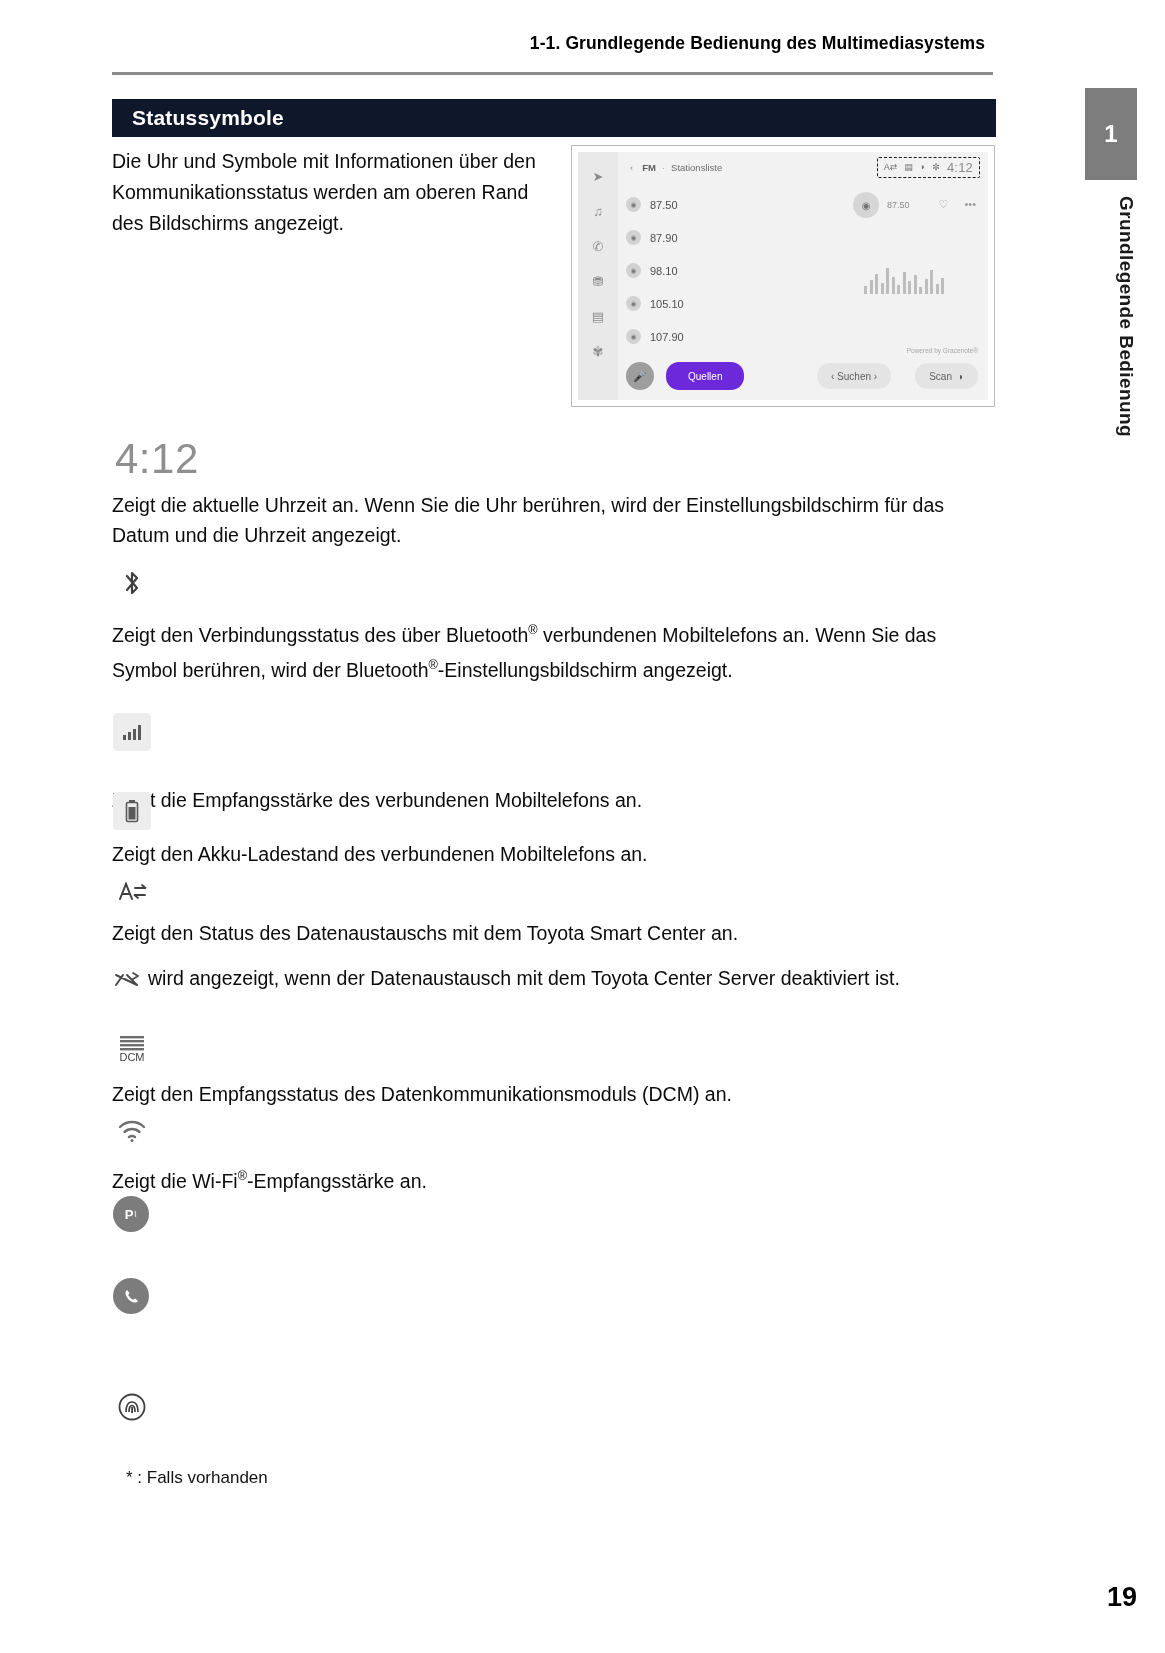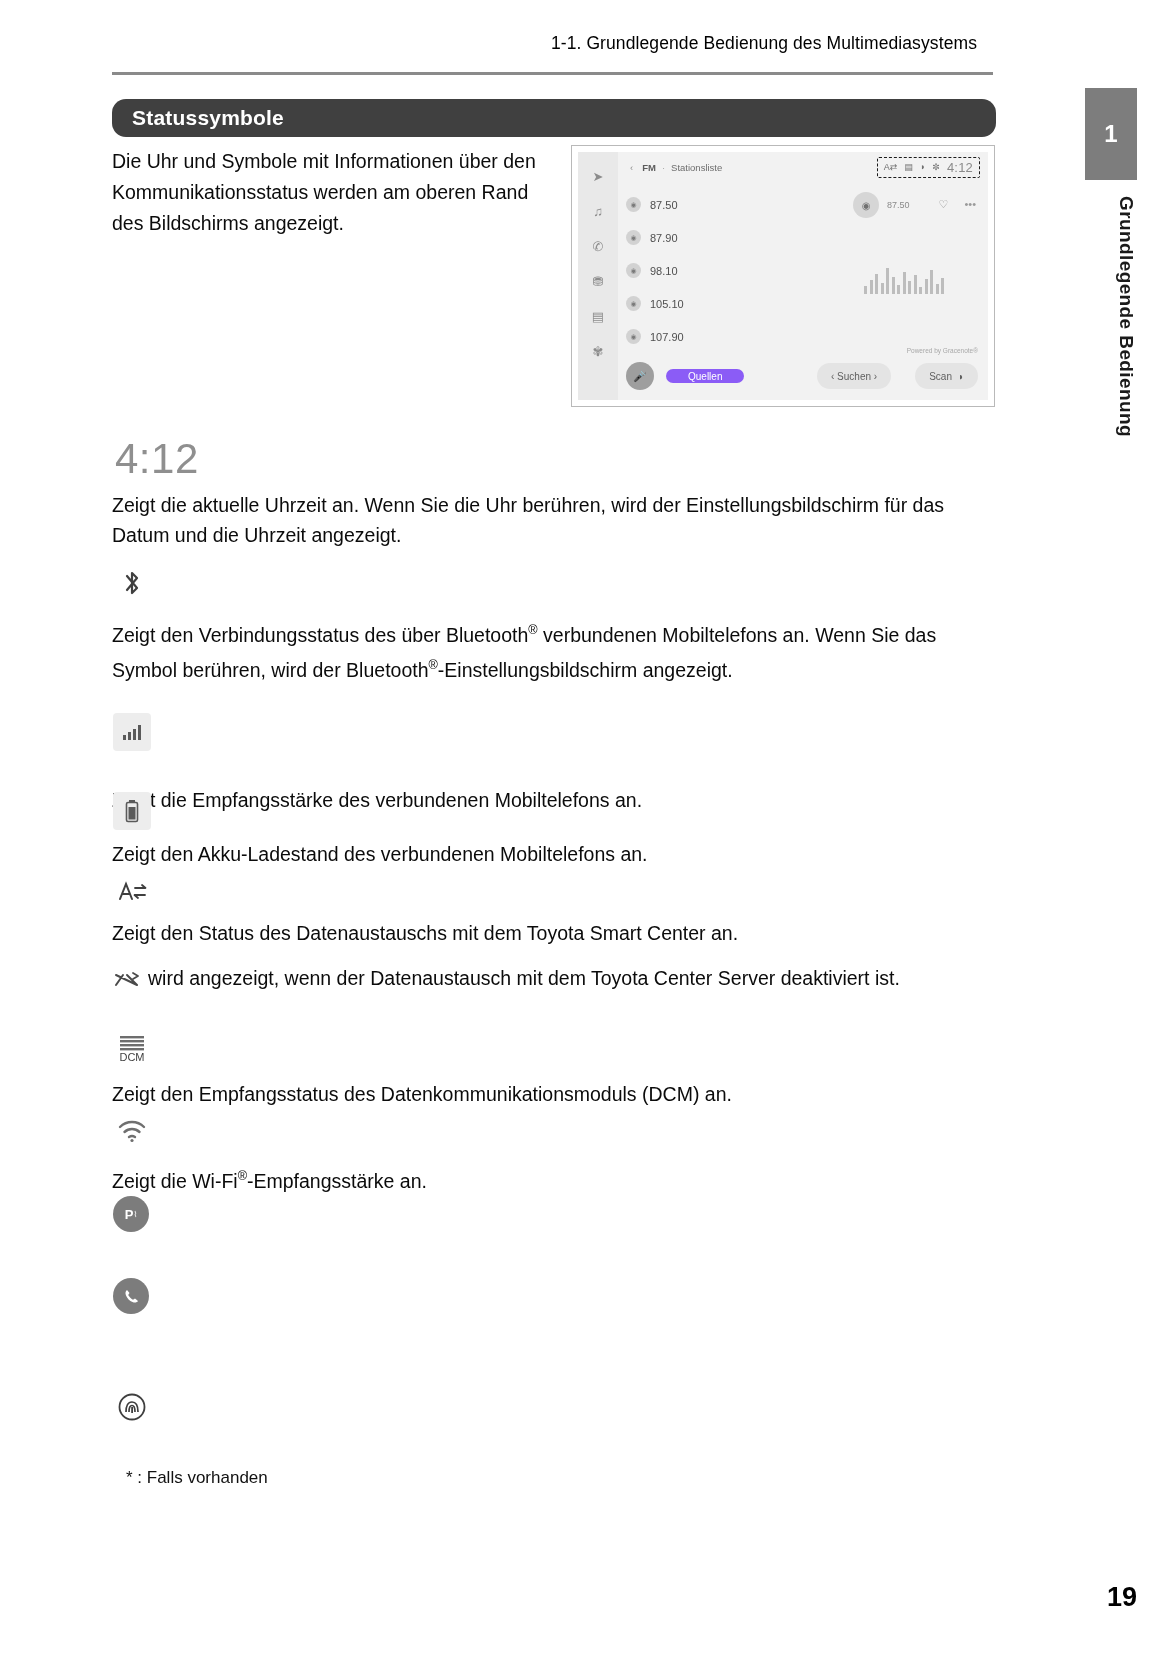--- a/index.html
+++ b/index.html
@@ -20,25 +20,25 @@
   .page {
     position: absolute;
     inset: 0;
   }
 
   
   .header {
     position: absolute;
     top: 33px;
     left: 0;
-    right: 16px;
+    right: 8px;
     text-align: right;
     padding-right: 172px;
     font-size: 17.5px;
-    font-weight: normal;
+    font-weight: bold;
     letter-spacing: 0.1px;
   }
   .header-rule {
     position: absolute;
     top: 72px;
     left: 112px;
     right: 172px;
     height: 3px;
     background: #8a8a8a;
   }
@@ -71,25 +71,24 @@
     letter-spacing: 0.4px;
   }
 
   
   .section-bar {
     position: absolute;
     top: 99px;
     left: 112px;
     width: 884px;
     height: 38px;
-    background: #404040;
+    background: #0f172a;
     display: flex;
     align-items: center;
     padding-left: 20px;
-    border-radius: 14px;
   }
   .section-bar span {
     color: #ffffff;
     font-size: 21px;
     font-weight: bold;
     letter-spacing: 0.2px;
   }
 
   
   .intro {
@@ -257,23 +256,23 @@
   }
   .btn-mic {
     width: 28px; height: 28px;
     border-radius: 50%;
     background: #9e9e9e;
     color: #fff;
     font-size: 11px;
     display: flex; align-items: center; justify-content: center;
   }
   .btn-pill {
-    height: 14px;
+    height: 28px;
     border-radius: 13px;
-    background: #8b5cf6;
+    background: #6d28d9;
     color: #ffffff;
     font-size: 10px;
     display: flex; align-items: center; justify-content: center;
     padding: 0 22px;
   }
   .btn-ghost {
     height: 26px;
     border-radius: 13px;
     background: #e4e4e4;
     color: #5f5f5f;

